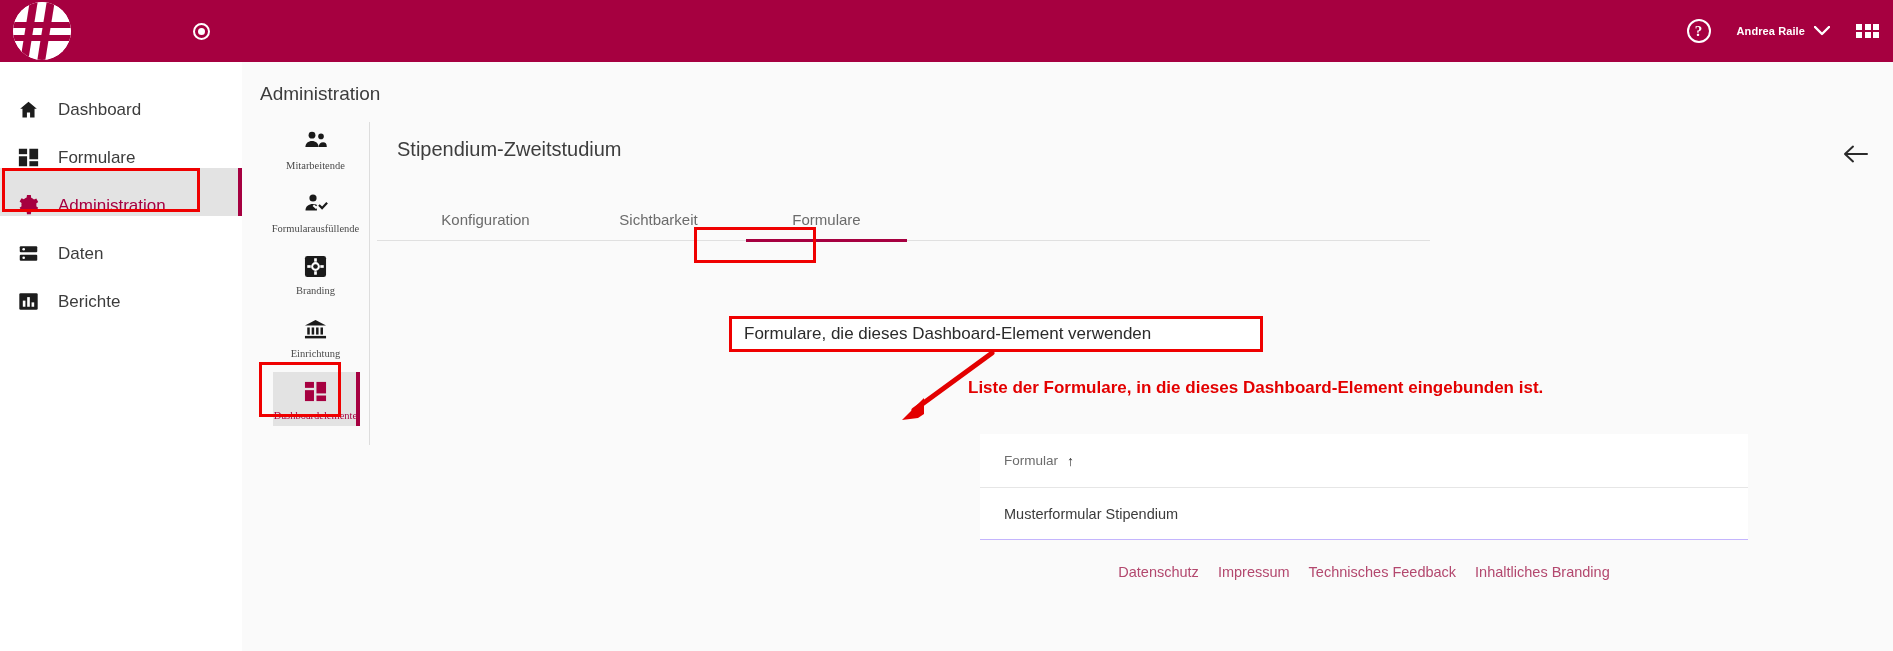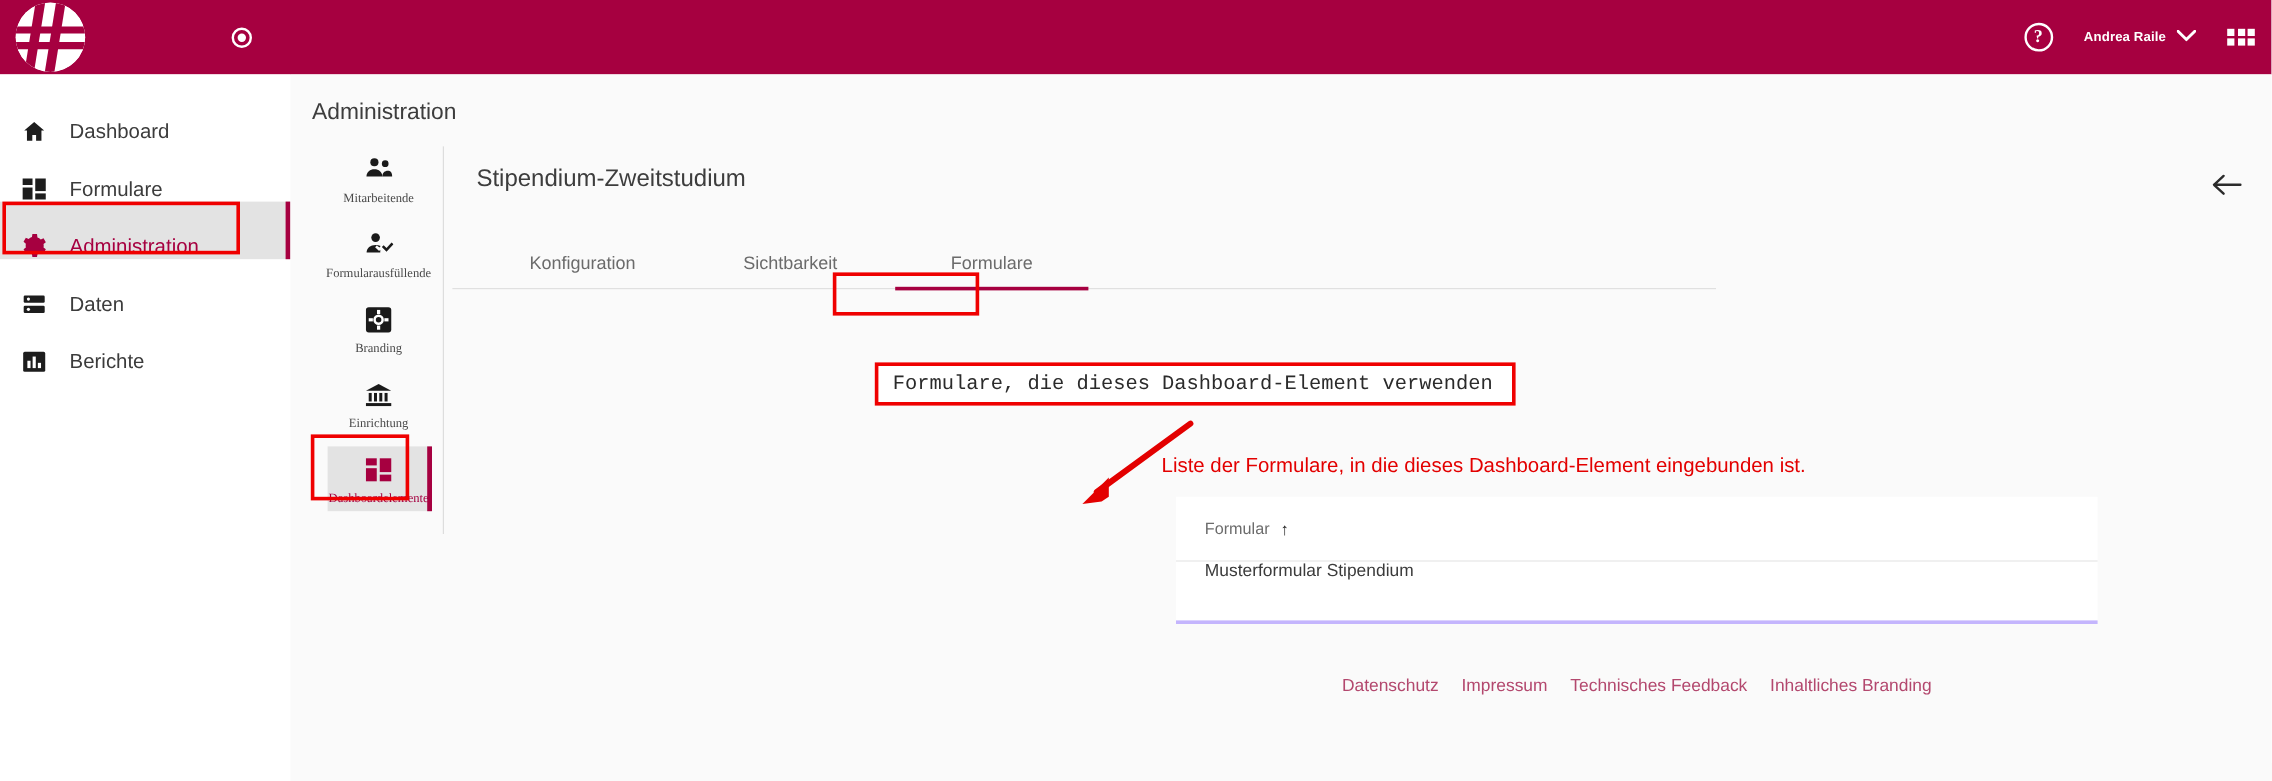--- a/index.html
+++ b/index.html
@@ -154,52 +154,51 @@
   .tab:nth-child(2) { margin-left: 40px; }
   .tab:nth-child(3) { margin-left: 35px; }
   .tab.active { color: #6b6b6b; }
   .tab.active::after {
     content: ""; position: absolute; left: -14px; right: -14px; bottom: -1px;
     height: 3px; background: #a60040;
   }
 
   
   .anno-box {
-    position: absolute; left: 729px; top: 302px;
+    position: absolute; left: 729px; top: 316px;
     width: 534px; height: 36px;
     background: #ffffff; border: 3px solid #ef0000;
     display: flex; align-items: center; padding-left: 12px;
     font-size: 17px; color: #2b2b2b;
     z-index: 30;
-    font-family: Liberation Mono, monospace;
   }
   .anno-red-text {
     position: absolute; left: 968px; top: 378px;
-    font-size: 17px; font-weight: normal; color: #e30000;
+    font-size: 17px; font-weight: bold; color: #e30000;
     white-space: nowrap; z-index: 30;
   }
   .anno-arrow {
     position: absolute; left: 880px; top: 348px; width: 130px; height: 80px;
     z-index: 30; pointer-events: none;
   }
 
   
   .tbl {
-    position: absolute; left: 738px; top: 352px;
+    position: absolute; left: 738px; top: 372px;
     width: 768px; background: #ffffff;
   }
   .tbl-head {
     height: 54px; display: flex; align-items: center;
     padding-left: 24px; border-bottom: 1px solid #e6e6e6;
     font-size: 13.5px; color: #6c6c6c;
   }
   .sort-arrow { margin-left: 9px; color: #2c2c2c; font-size: 14px; }
   .tbl-row {
-    height: 52px; display: flex; align-items: flex-start;
-    padding-left: 24px; border-bottom: 3px solid #c4b5fd;
+    height: 52px; display: flex; align-items: center;
+    padding-left: 24px; border-bottom: 1px solid #c4b5fd;
     font-size: 14.5px; color: #3b3b3b; cursor: pointer;
   }
 
   
   .footer {
     position: absolute; left: 738px; top: 502px; width: 768px;
     display: flex; justify-content: center; gap: 19px;
   }
   .footer a {
     color: #b3486e; font-size: 14.5px; text-decoration: none; cursor: pointer;

